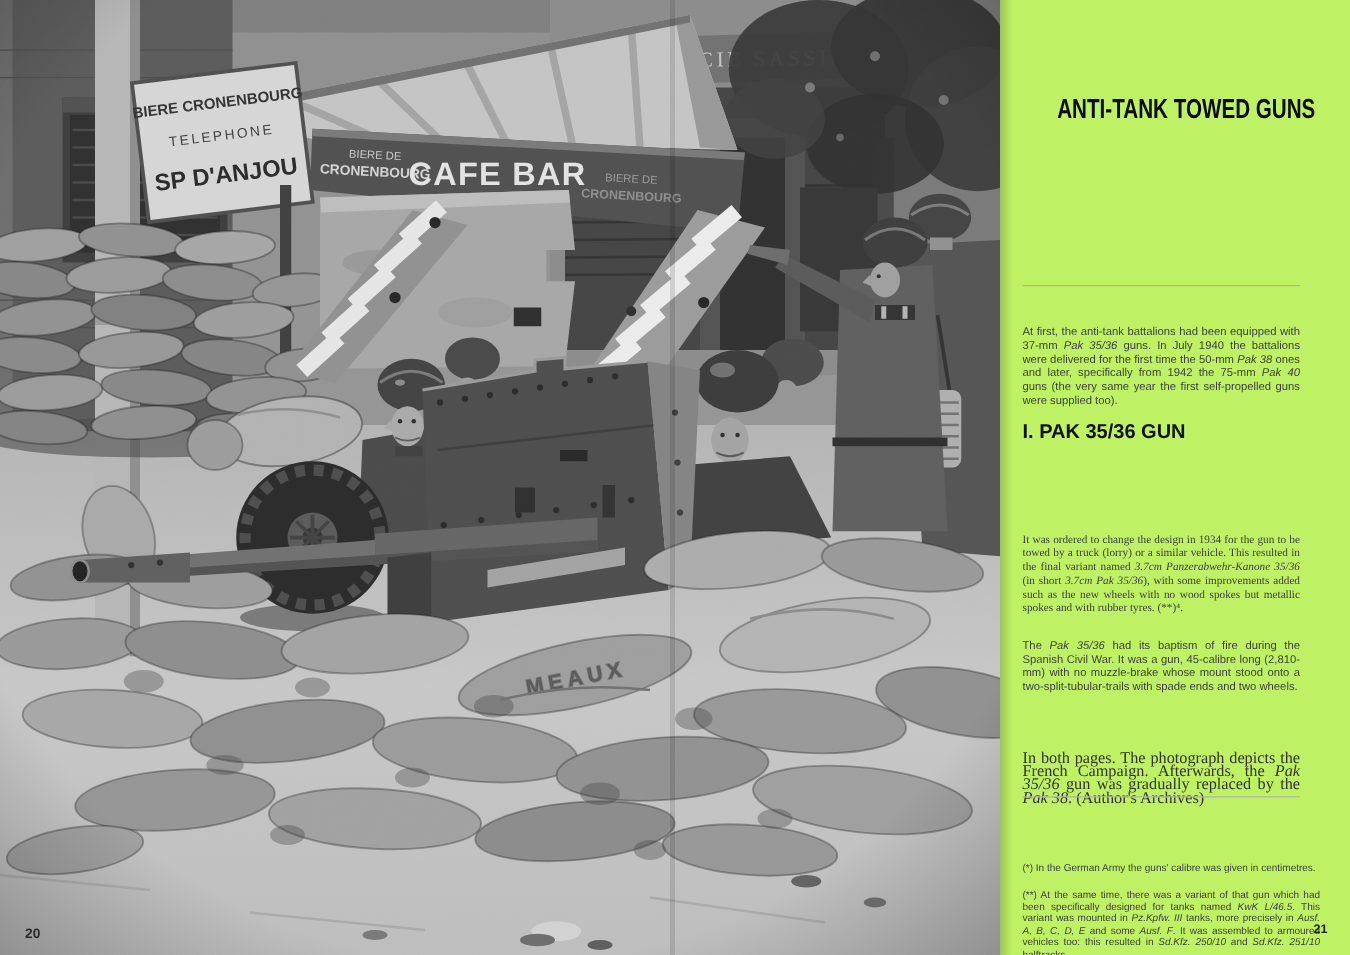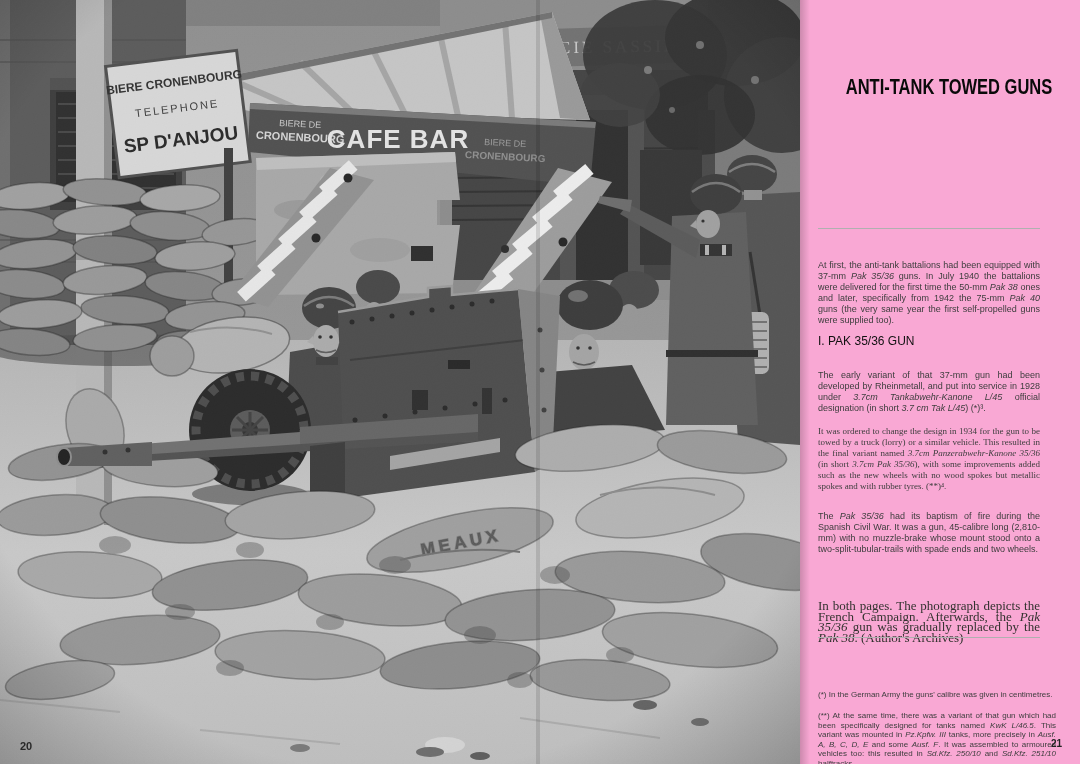--- a/index.html
+++ b/index.html
@@ -2,34 +2,34 @@
 <html><head>
 <meta charset="utf-8">
 <style>
   html,body{margin:0;padding:0;background:#222;}
   #spread{position:relative;width:1080px;height:764px;background:#ffffff;overflow:hidden;
           font-family:"Liberation Sans",sans-serif;}
   
   #photo-wrap{position:absolute;left:0;top:0;width:800px;height:556px;}
   #photo-wrap svg{display:block;}
   
-  #page-right{position:absolute;left:800px;top:0;width:280px;height:764px;background:#f9a8d4;}
+  #page-right{position:absolute;left:800px;top:0;width:280px;height:764px;background:#bef264;}
   #page-right::before{content:"";position:absolute;left:0;top:0;width:10px;height:100%;
       background:linear-gradient(90deg,rgba(0,0,0,.18),rgba(0,0,0,0));}
   .blk{position:absolute;left:18px;width:222px;}
   .pr-title{top:60px;text-align:center;font-weight:bold;font-size:22px;line-height:1.05;
       color:#0a0a0a;transform:scaleX(.75);transform-origin:50% 0;white-space:nowrap;}
   .pr-intro{top:142px;font-family:"Liberation Serif",serif;font-size:12.5px;line-height:18px;
       color:#5d5c59;text-align:justify;}
   .rule{position:absolute;left:18px;width:222px;border-top:1px solid #b0b0b0;height:0;}
   .rule1{top:228px;}
   .rule2{top:637px;}
   .pr-body{font-size:9px;line-height:11px;color:#3d3d3d;text-align:justify;margin-top:20px;}
   .p1{top:240px;} .p2{top:350px;} .p3{top:406px;font-family:Liberation Serif, serif;} .p4{top:491px;}
-  .pr-h{top:324px;font-size:12px;font-weight:normal;color:#111;}
+  .pr-h{top:324px;font-size:16px;font-weight:bold;color:#111;}
   .pr-caption{top:588px;font-family:"Liberation Serif",serif;font-size:13px;line-height:10.5px;
       color:#33322f;text-align:justify;}
   .fn{font-size:8px;line-height:9.5px;color:#3d3d3d;text-align:justify;width:238px;margin-top:35px;}
   .fn1{top:655px;} .fn2{top:676px;}
   .pr-pagenum{position:absolute;right:18px;top:738px;font-size:10px;font-weight:bold;color:#222;
       left:auto;width:auto;text-align:center;}
   i{font-style:italic;}
 </style>
 </head>
 <body>
@@ -407,21 +407,20 @@
   <div id="page-right">
     <h1 class="blk pr-title">ANTI-TANK TOWED GUNS</h1>
 
 
     <div class="rule rule1"></div>
 
     <p class="blk pr-body p1"><span>At first, the anti-tank battalions had been equipped with 37-mm </span><i>Pak 35/36</i><span> guns. In July 1940 the battalions were delivered for the first time the 50-mm </span><i>Pak 38</i><span> ones and later, specifically from 1942 the 75-mm </span><i>Pak 40</i><span> guns (the very same year the first self-propelled guns were supplied too).</span></p>
 
     <h2 class="blk pr-h">I. PAK 35/36 GUN</h2>
 
-    <p class="blk pr-body p2"><span>The early variant of that 37-mm gun had been developed by Rheinmetall, and put into service in 1928 under </span><i>3.7cm Tankabwehr-Kanone L/45</i><span> official designation (in short </span><i>3.7 cm Tak L/45</i><span>) (*)³.</span></p>
     <p class="blk pr-body p3"><span>It was ordered to change the design in 1934 for the gun to be towed by a truck (lorry) or a similar vehicle. This resulted in the final variant named </span><i>3.7cm Panzerabwehr-Kanone 35/36</i><span> (in short </span><i>3.7cm Pak 35/36</i><span>), with some improvements added such as the new wheels with no wood spokes but metallic spokes and with rubber tyres. (**)⁴.</span></p>
     <p class="blk pr-body p4"><span>The </span><i>Pak 35/36</i><span> had its baptism of fire during the Spanish Civil War. It was a gun, 45-calibre long (2,810-mm) with no muzzle-brake whose mount stood onto a two-split-tubular-trails with spade ends and two wheels.</span></p>
 
     <p class="blk pr-caption"><span>In both pages. The photograph depicts the French Campaign. Afterwards, the </span><i>Pak 35/36</i><span> gun was gradually replaced by the </span><i>Pak 38</i><span>. (Author's Archives)</span></p>
 
     <div class="rule rule2"></div>
 
     <p class="blk fn fn1"><span>(*) In the German Army the guns' calibre was given in centimetres.</span></p>
     <p class="blk fn fn2"><span>(**) At the same time, there was a variant of that gun which had been specifically designed for tanks named </span><i>KwK L/46.5</i><span>. This variant was mounted in </span><i>Pz.Kpfw. III</i><span> tanks, more precisely in </span><i>Ausf. A, B, C, D, E</i><span> and some </span><i>Ausf. F</i><span>. It was assembled to armoured vehicles too: this resulted in </span><i>Sd.Kfz. 250/10</i><span> and </span><i>Sd.Kfz. 251/10</i><span> halftracks.</span></p>
 

